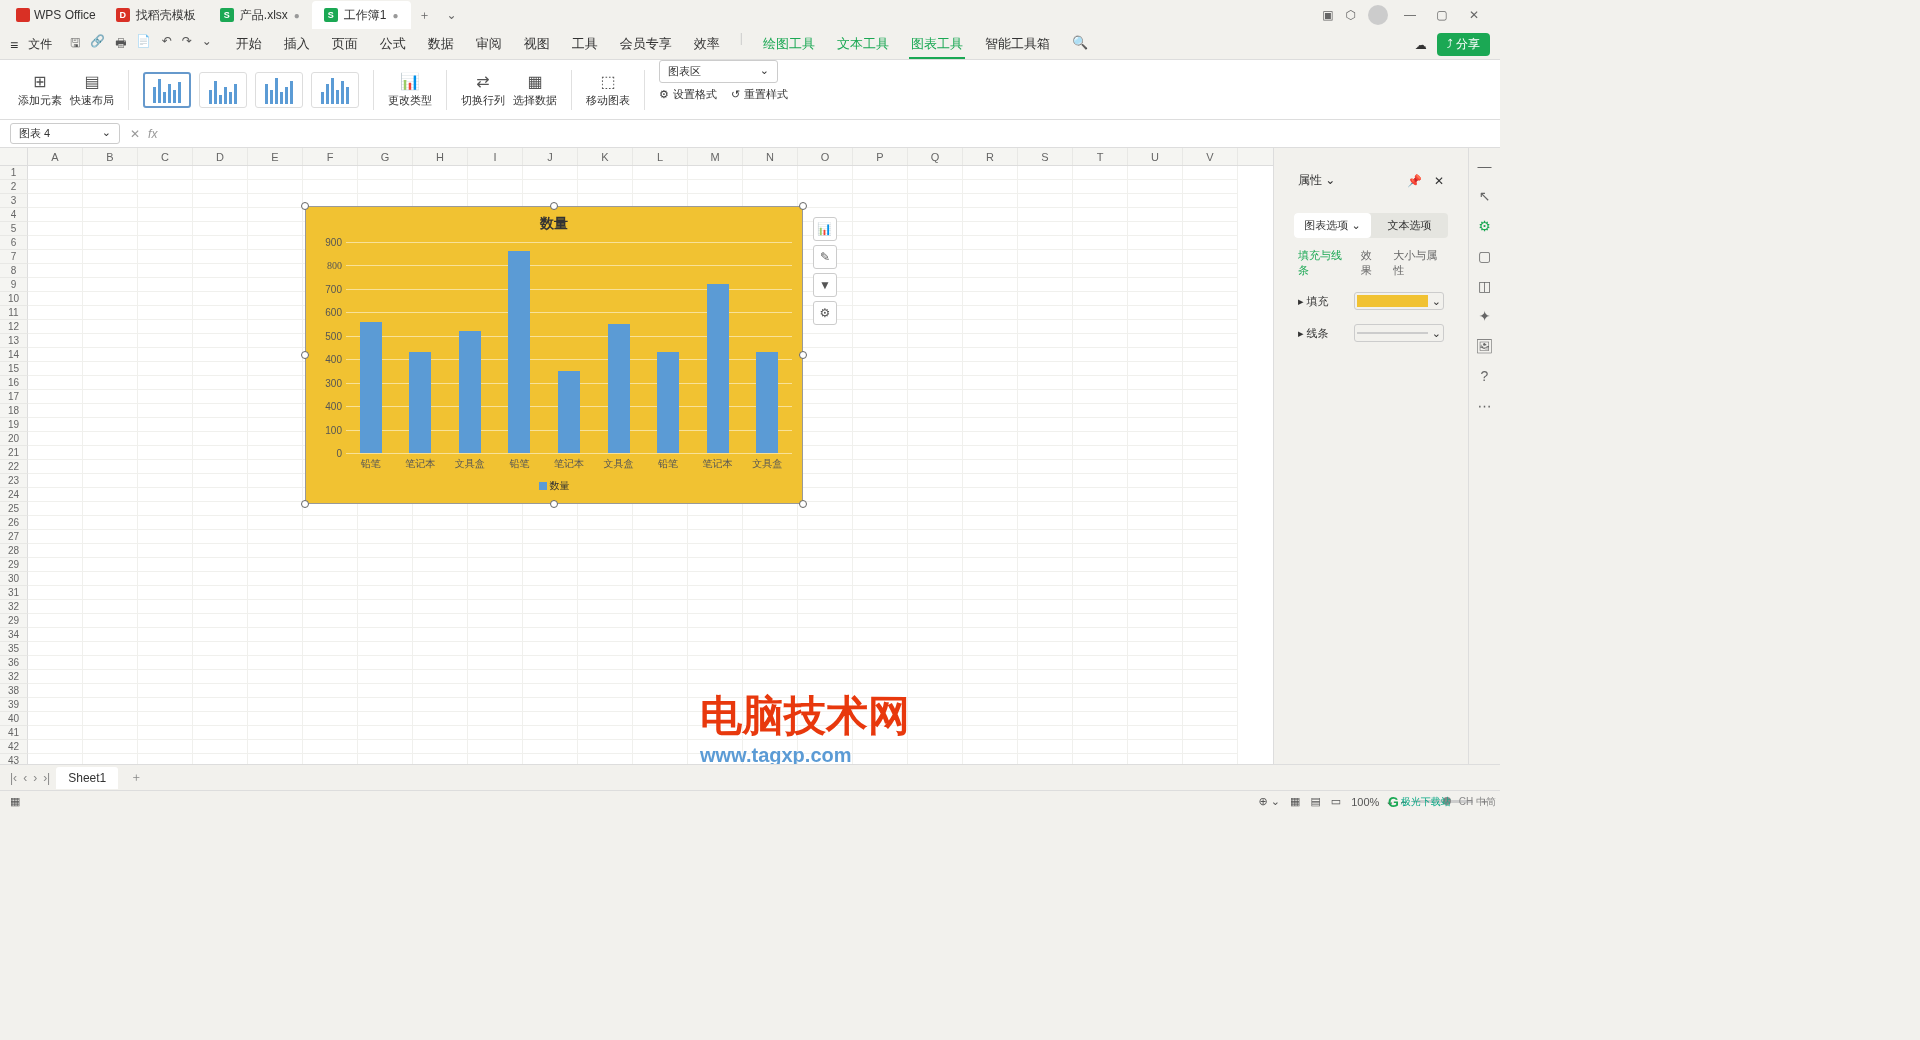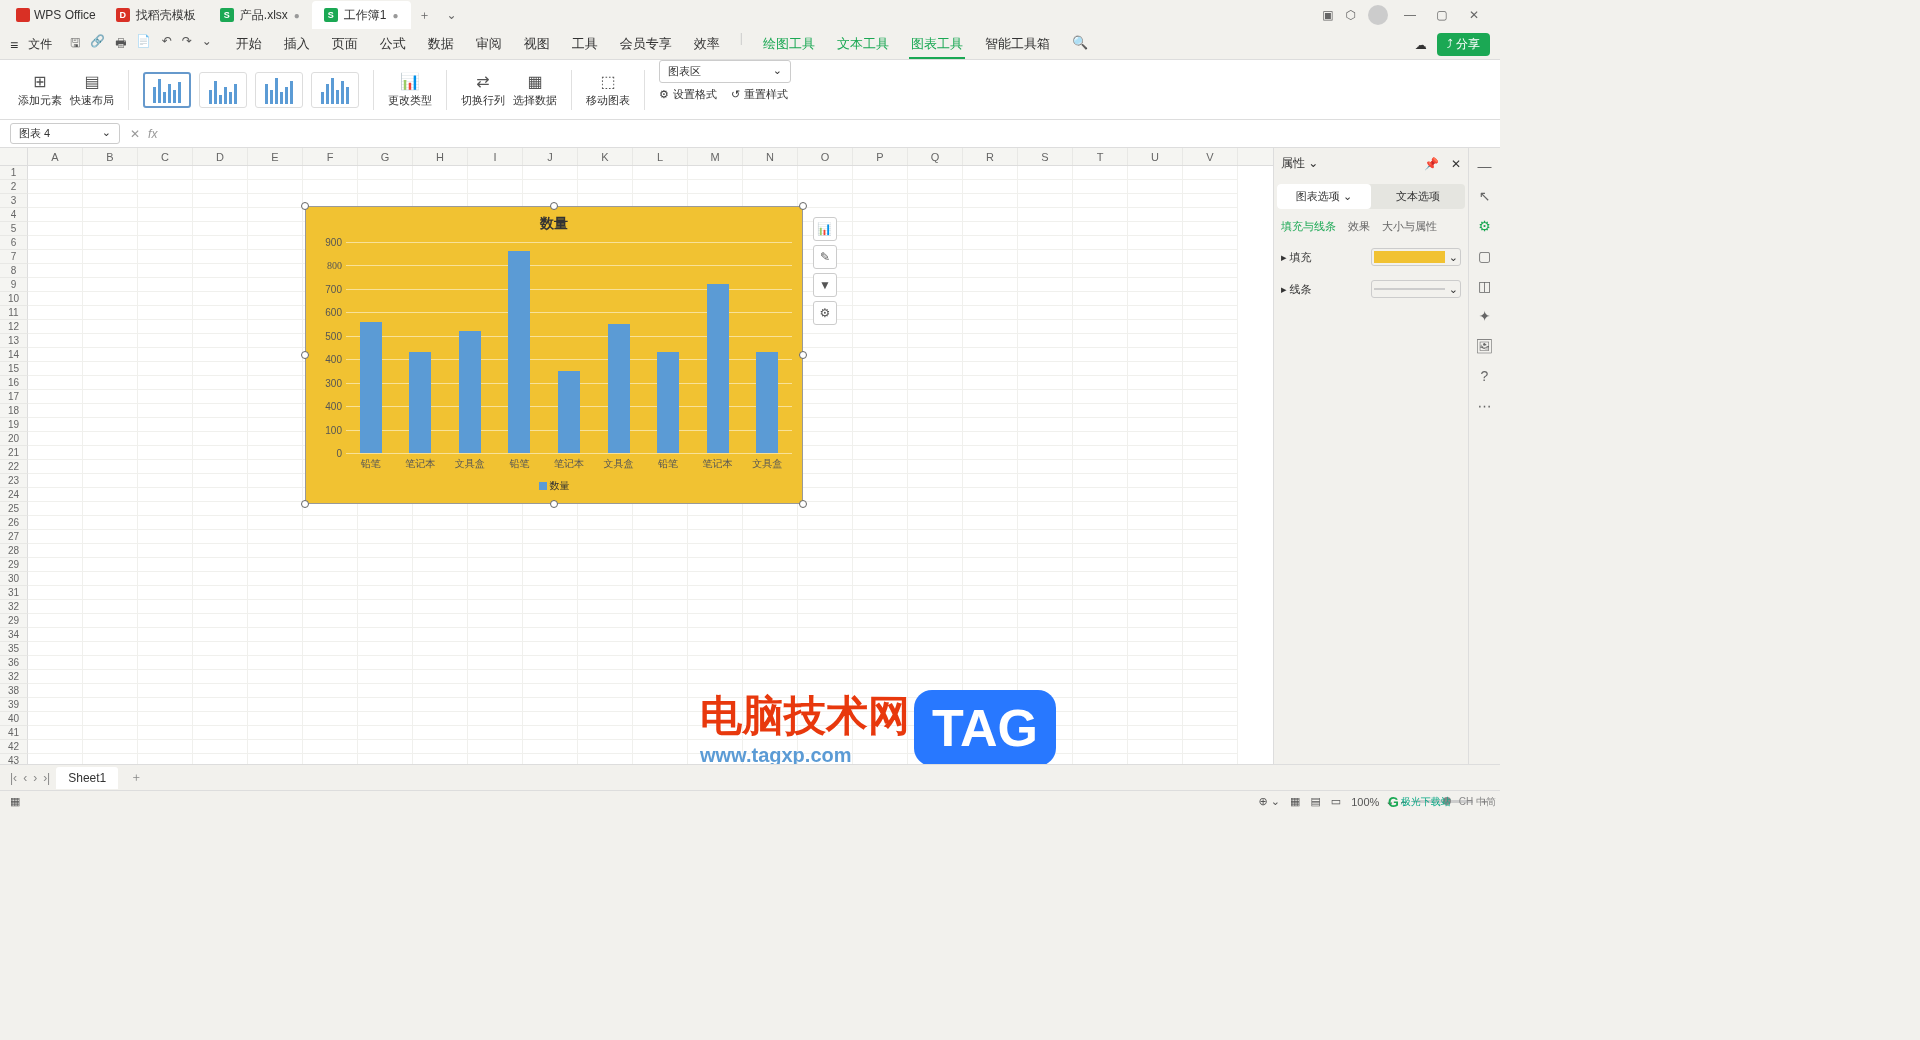--- a/index.html
+++ b/index.html
@@ -37,21 +37,21 @@
 
 .ribbon { height: 60px; background: #fff; border-bottom: 1px solid #ddd; display: flex; align-items: center; padding: 0 10px; gap: 6px; }
 .ribbon-group { display: flex; align-items: center; gap: 8px; padding: 0 8px; height: 100%; }
 .ribbon-sep { width: 1px; height: 40px; background: #e0e0e0; }
 .ribbon-btn { display: flex; flex-direction: column; align-items: center; gap: 2px; font-size: 11px; color: #333; cursor: pointer; }
 .ribbon-btn-icon { width: 24px; height: 20px; display: flex; align-items: center; justify-content: center; color: #555; font-size: 16px; }
 .ribbon-btn-h { display: flex; align-items: center; gap: 4px; font-size: 11px; }
 .chart-preset { width: 48px; height: 36px; border: 1px solid #ddd; border-radius: 3px; display: flex; align-items: flex-end; justify-content: center; gap: 2px; padding: 3px; background: #fff; cursor: pointer; }
 .chart-preset.selected { border: 2px solid #6699cc; }
 .chart-preset span { width: 3px; background: #5b9bd5; }
-.select-box { border: 1px solid #ccc; border-radius: 3px; padding: 3px 8px; font-size: 11px; width: 132px; display: flex; justify-content: space-between; background: #fff; }
+.select-box { border: 1px solid #ccc; border-radius: 3px; padding: 3px 8px; font-size: 11px; width: 119px; display: flex; justify-content: space-between; background: #fff; }
 
 
 .formula-bar { height: 28px; background: #fff; border-bottom: 1px solid #ddd; display: flex; align-items: center; padding: 0 10px; gap: 10px; }
 .name-box { border: 1px solid #ccc; border-radius: 3px; padding: 2px 8px; width: 110px; display: flex; justify-content: space-between; font-size: 11px; }
 .fx-area { display: flex; align-items: center; gap: 8px; flex: 1; }
 .fx-label { font-style: italic; color: #999; }
 
 
 .grid-container { display: flex; height: calc(100% - 178px); }
 .grid-area { flex: 1; background: #fff; position: relative; overflow: hidden; }
@@ -83,23 +83,23 @@
 .chart-side-btns { position: absolute; right: -35px; top: 10px; display: flex; flex-direction: column; gap: 4px; }
 .chart-side-btn { width: 24px; height: 24px; background: #fff; border: 1px solid #ccc; border-radius: 3px; display: flex; align-items: center; justify-content: center; font-size: 12px; color: #555; }
 
 
 .watermark { position: absolute; bottom: 15px; left: 700px; display: flex; align-items: center; gap: 4px; pointer-events: none; }
 .wm-text { color: #e8380d; font-size: 42px; font-weight: bold; }
 .wm-text .sub { color: #5b9bd5; font-size: 20px; display: block; }
 .wm-tag { background: #2878ff; color: #fff; font-size: 52px; font-weight: bold; padding: 8px 18px; border-radius: 18px; }
 
 
-.side-panel { width: 195px; background: #f2f1ed; border-left: 1px solid #ddd; padding: 3px; }
+.side-panel { width: 195px; background: #f2f1ed; border-left: 1px solid #ddd; padding: 20px; }
 .sp-header { display: flex; justify-content: space-between; align-items: center; padding: 4px; font-size: 12px; }
-.sp-tabs { display: flex; margin-top: 8px; background: #e5e5e0; border-radius: 4px; }
+.sp-tabs { display: flex; margin-top: 20px; background: #e5e5e0; border-radius: 4px; }
 .sp-tab { flex: 1; text-align: center; padding: 5px; font-size: 11px; cursor: pointer; }
 .sp-tab.active { background: #fff; border-radius: 4px; }
 .sp-subtabs { display: flex; gap: 12px; margin-top: 10px; padding: 0 4px; font-size: 11px; }
 .sp-subtab { color: #666; cursor: pointer; }
 .sp-subtab.active { color: #1ba854; }
 .sp-row { display: flex; justify-content: space-between; align-items: center; margin-top: 14px; padding: 0 4px; font-size: 11px; gap: 18px; }
 .sp-swatch { width: 90px; height: 18px; border: 1px solid #ccc; border-radius: 3px; display: flex; align-items: center; padding: 2px; }
 .sp-swatch-fill { flex: 1; height: 12px; background: #f1c232; }
 .sp-swatch-line { flex: 1; height: 2px; background: #ccc; }
 
@@ -1466,21 +1466,20 @@
         <div class="chart-side-btn">▼</div>
         <div class="chart-side-btn">⚙</div>
       </div>
     </div>
 
     <div class="watermark">
       <div class="wm-text">
         <span>电脑技术网</span>
         <span class="sub">www.tagxp.com</span>
       </div>
-      <div class="wm-tag">TAG</div>
     </div>
   </div>
 
   <div class="side-panel">
     <div class="sp-header">
       <span><span>属性</span> ⌄</span>
       <span>
         <span>📌</span>
         <span style="margin-left:8px">✕</span>
       </span>

